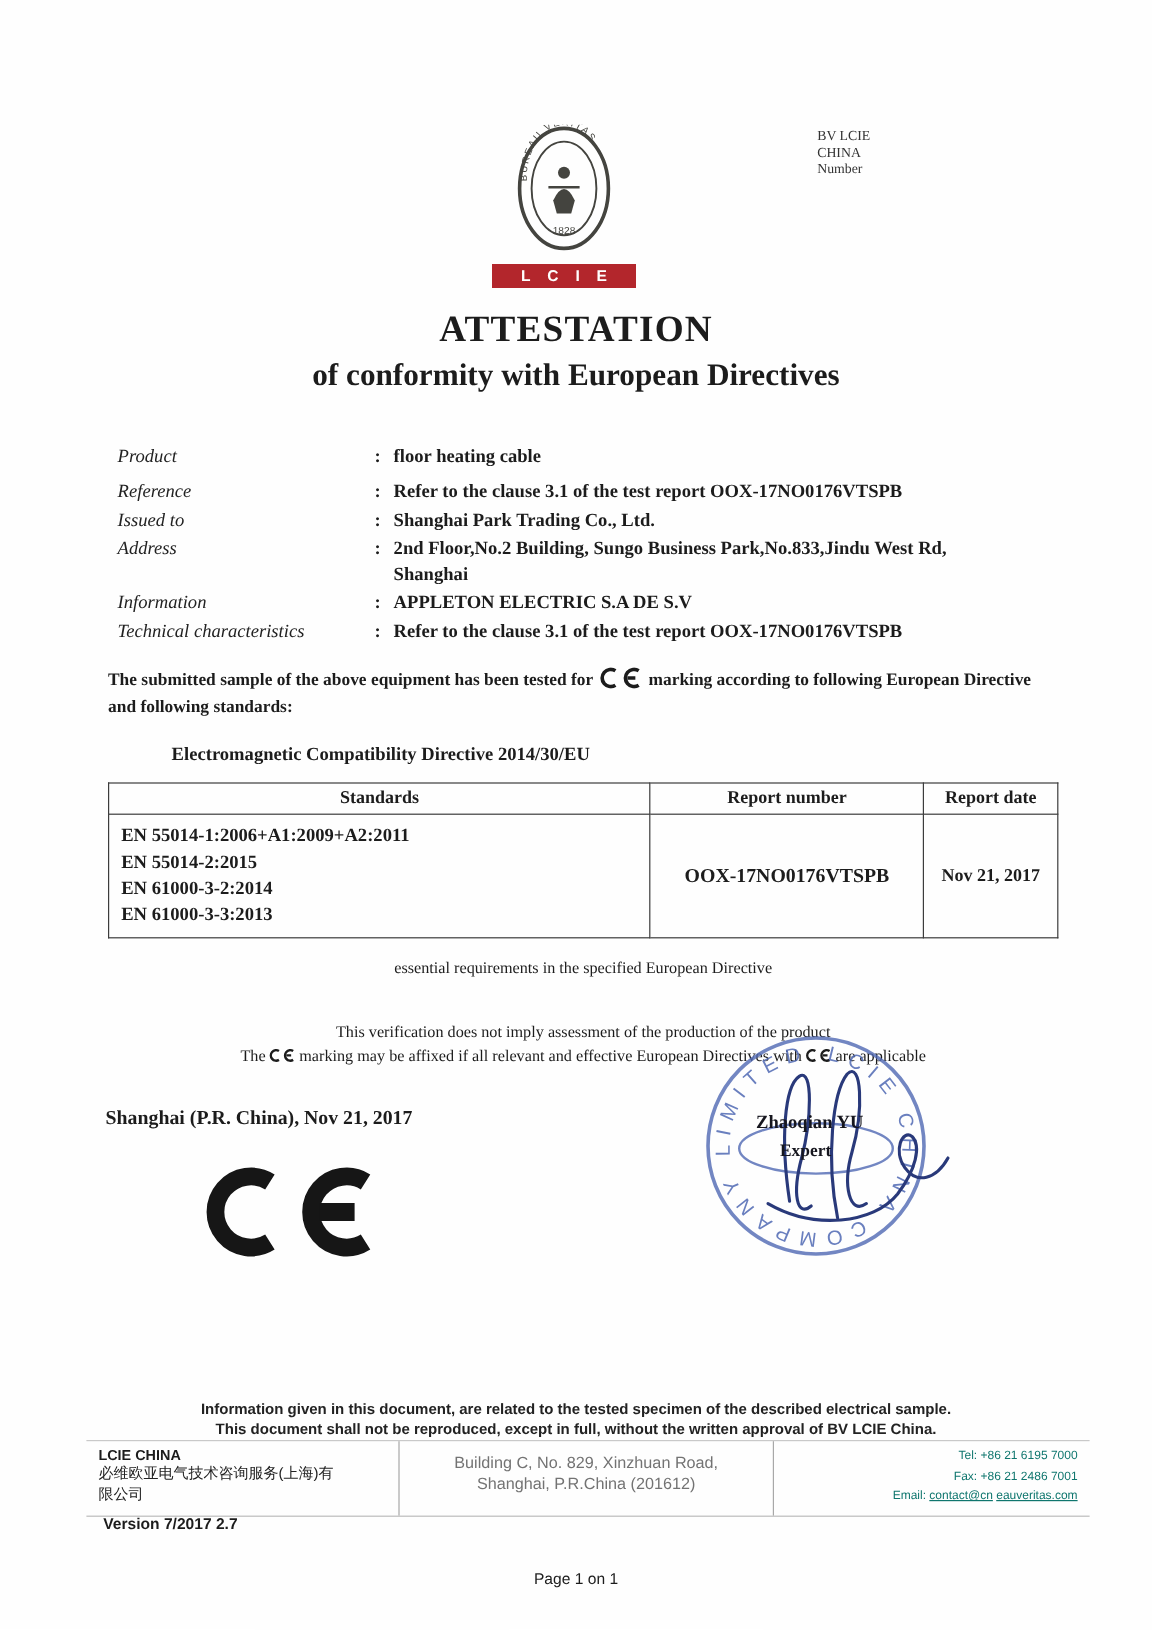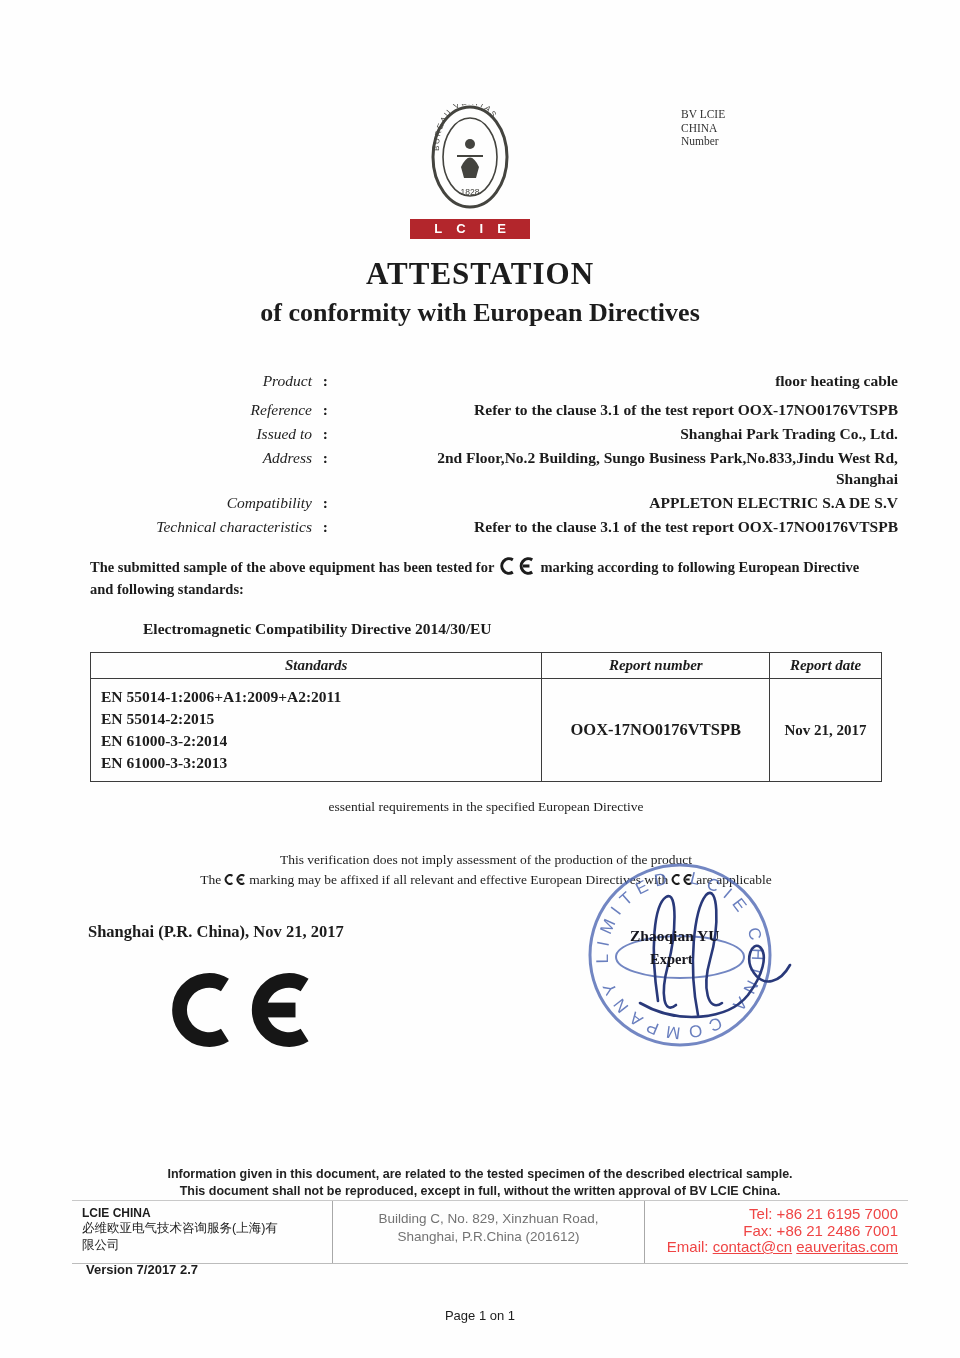--- a/index.html
+++ b/index.html
@@ -20,35 +20,35 @@
   .ref { position:absolute; left:681px; top:108px; display:flex; gap:12px; }
   .ref-org { font-size:11.5px; line-height:13.5px; color:#333; }
   .ref-num { font-size:13.5px; padding-top:11px; color:#222; }
 
   
   .title { position:absolute; left:0; right:0; top:256px; text-align:center; }
   .title .l1 { font-size:31px; font-weight:bold; letter-spacing:1px; }
   .title .l2 { font-size:26px; font-weight:bold; margin-top:6px; }
 
   
-  .fields { position:absolute; left:98px; top:368px; width:800px; font-size:15.5px;text-align:right; }
+  .fields { position:absolute; left:98px; top:368px; width:800px; font-size:15.5px; }
   .frow { display:grid; grid-template-columns:214px 16px 1fr; padding:1.5px 0; line-height:21px; }
   .frow .lbl { font-style:italic; color:#222; }
   .frow .col { font-weight:bold; }
   .frow .val { font-weight:bold; }
   .frow.gap { margin-bottom:5px; }
 
   
   .tested { position:absolute; left:90px; top:556px; width:795px; font-weight:bold; font-size:14.5px; line-height:22px; }
   .directive { position:absolute; left:143px; top:620px; font-weight:bold; font-size:15.5px; }
 
   
   table.std { position:absolute; left:90px; top:652px; width:792px; border-collapse:collapse; }
   table.std th, table.std td { border:1.2px solid #3c3c3c; }
-  table.std th { font-style:italic; font-weight:bold; font-size:15px; height:26px; text-align:center; }
+  table.std th { font-weight:bold; font-size:15px; height:26px; text-align:center; }
   .c-std { width:452px; } .c-num { width:228px; } .c-date { width:112px; }
   td.standards { padding:7px 10px; vertical-align:middle; }
   td.standards div { font-weight:bold; font-size:15.5px; line-height:22px; }
   td.repnum { text-align:center; font-weight:bold; font-size:16.5px; }
   td.repdate { text-align:center; font-weight:bold; font-size:15px; }
 
   
   .note1 { position:absolute; left:90px; top:798px; width:792px; text-align:center; font-size:13.5px; line-height:17.5px; }
   .note2 { position:absolute; left:90px; top:850px; width:792px; text-align:center; font-size:13.5px; line-height:20px; }
 
@@ -68,21 +68,21 @@
   .footer-notice { position:absolute; left:0; right:0; top:1166px; text-align:center;
     font-family:"Liberation Sans","DejaVu Sans",sans-serif; font-weight:bold; font-size:12.5px; line-height:16.5px; color:#222; }
   .footer-grid { position:absolute; left:72px; top:1200px; width:836px; display:grid;
     grid-template-columns:260px 312px 264px; border-top:1px solid #c9c9c9; border-bottom:1px solid #bcbcbc;
     font-family:"Liberation Sans","DejaVu Sans",sans-serif; }
   .fg-col { padding:5px 10px 7px 10px; }
   .fg-col + .fg-col { border-left:1px solid #a8a8a8; }
   .fg-company .name { font-weight:bold; font-size:12px; }
   .fg-company .cn { font-size:12.5px; line-height:17px; color:#222; }
   .fg-address { text-align:center; font-size:13.5px; line-height:18px; padding-top:9px; color:#737373; }
-  .fg-contact { text-align:right; font-size:15px; line-height:16.5px; color:#ef4444; }
+  .fg-contact { text-align:right; font-size:10px; line-height:16.5px; color:#0f766e; }
   .fg-contact .link { text-decoration:underline; cursor:pointer; }
   .footer-version { position:absolute; left:86px; top:1262px;
     font-family:"Liberation Sans","DejaVu Sans",sans-serif; font-weight:bold; font-size:13px; }
   .footer-page { position:absolute; left:0; right:0; top:1264px; text-align:center;
     font-family:"Liberation Sans","DejaVu Sans",sans-serif; font-size:13px;margin-top:44px; }
 </style>
 </head>
 <body>
 
 <div class="page">
@@ -134,21 +134,21 @@
     </div>
     <div class="frow">
       <span class="lbl">Address</span>
       <span class="col">:</span>
       <span class="val">
         <span>2nd Floor,No.2 Building, Sungo Business Park,No.833,Jindu West Rd,</span><br>
         <span>Shanghai</span>
       </span>
     </div>
     <div class="frow">
-      <span class="lbl">Compatibility</span>
+      <span class="lbl">Information</span>
       <span class="col">:</span>
       <span class="val">APPLETON ELECTRIC S.A DE S.V</span>
     </div>
     <div class="frow">
       <span class="lbl">Technical characteristics</span>
       <span class="col">:</span>
       <span class="val">Refer to the clause 3.1 of the test report OOX-17NO0176VTSPB</span>
     </div>
   </div>
 

